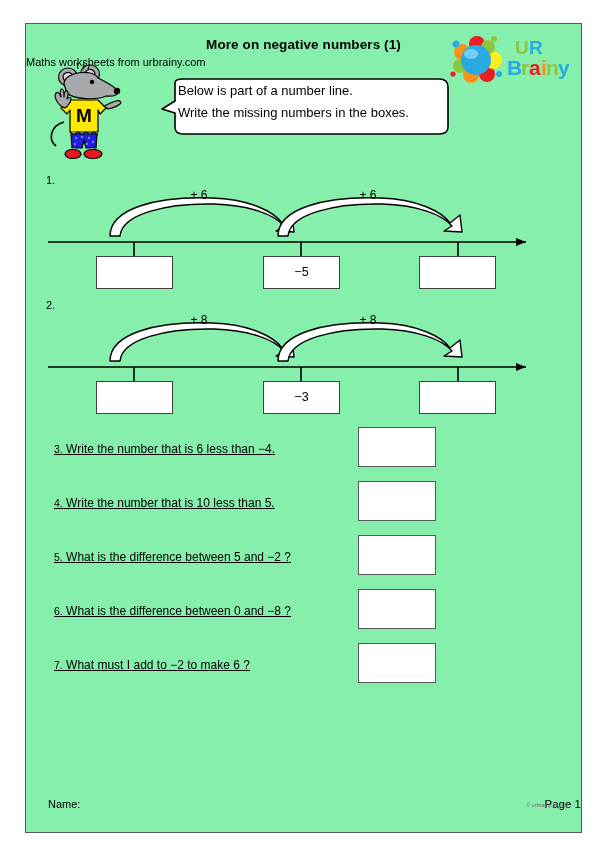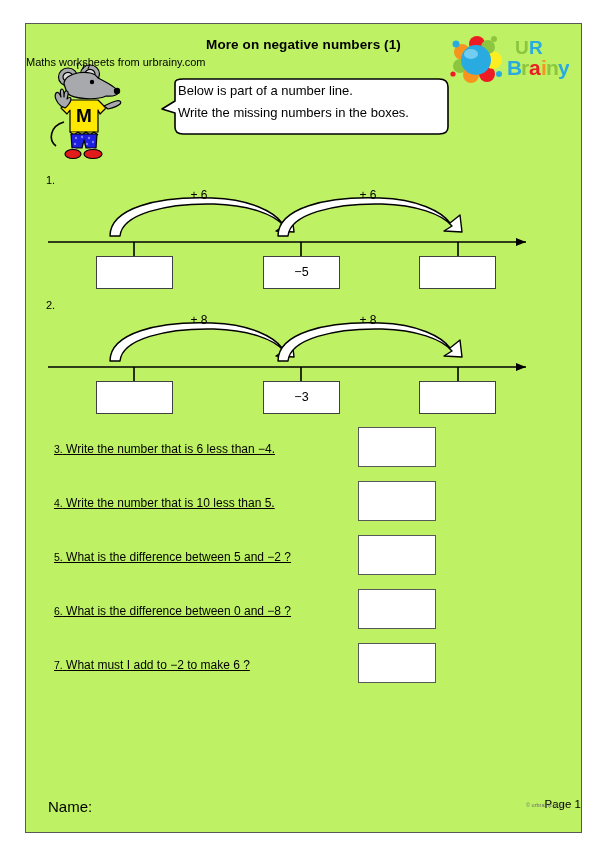--- a/index.html
+++ b/index.html
@@ -16,21 +16,21 @@
     position: relative;
     overflow: hidden;
   }
   #page {
     position: absolute;
     left: 25px;
     top: 23px;
     width: 557px;
     height: 810px;
     border: 1px solid #58585a;
-    background: #bef264;
+    background: #86efac;
     box-sizing: border-box;
   }
 
   
   .header-title {
     position: absolute;
     left: 0;
     top: 13px;
     width: 100%;
     text-align: center;
@@ -126,21 +126,21 @@
     top: 1px;
     width: 78px;
     height: 40px;
     border: 1.5px solid #58585a;
     box-sizing: border-box;
     background: #fff;
   }
 
   
   .footer { position: absolute; left: 0; bottom: 14px; width: 100%; height: 20px; }
-  .footer-name { position: absolute; left: 22px; top: 0; font-size: 15px; }
+  .footer-name { position: absolute; left: 22px; top: 0; font-size: 11px; }
   .footer-page { position: absolute; left: 0; top: 0; width: 100%; text-align: right; font-size: 11.5px; }
   .footer-copy { position: absolute; right: 18px; top: 4px; font-size: 5.5px; color: #6d6e71; }
 </style>
 </head>
 <body>
 
 <div id="page">
 
   <div class="header-title">More on negative numbers  (1)</div>
   <div class="header-sub">Maths worksheets from urbrainy.com</div>

